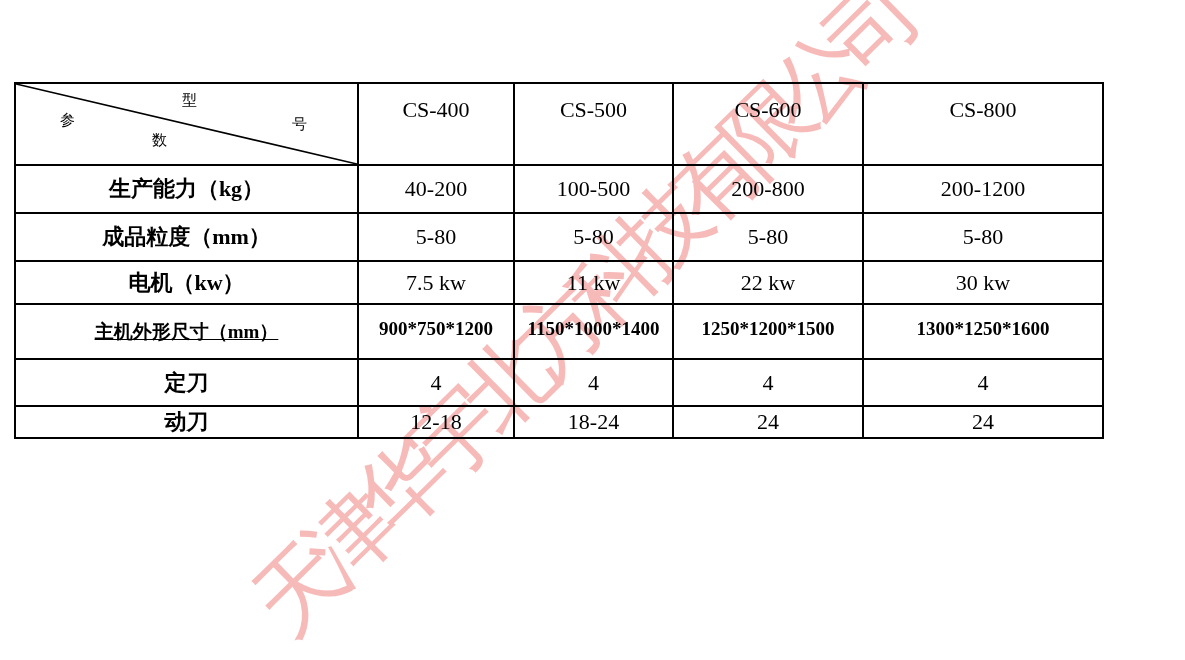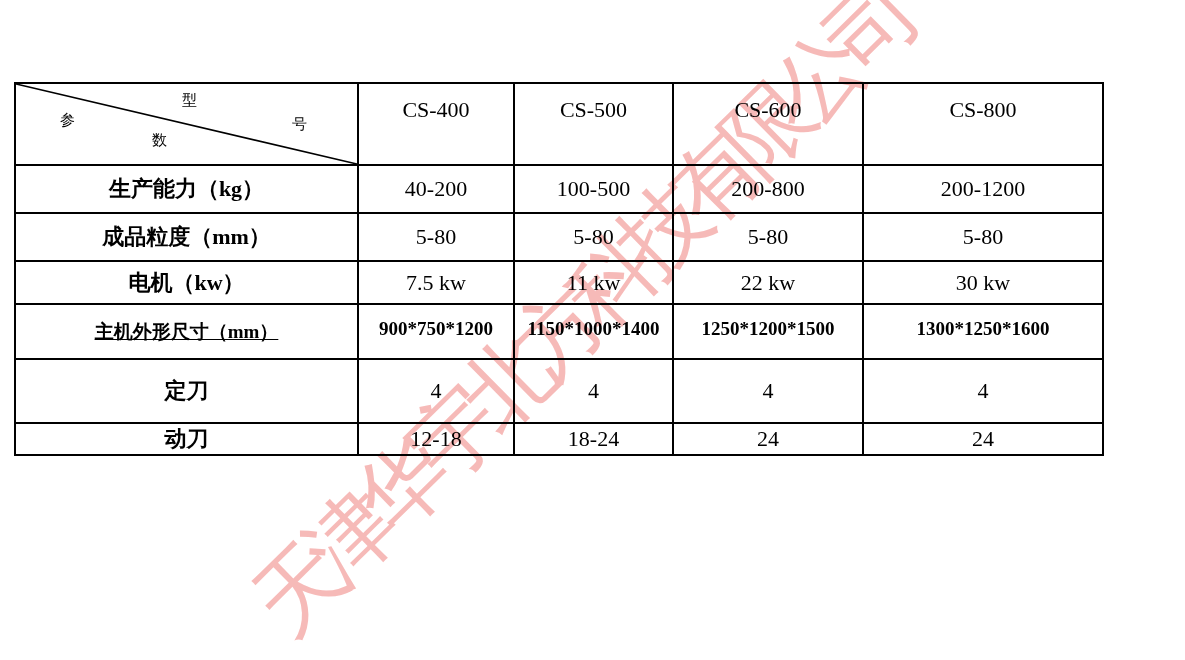--- a/index.html
+++ b/index.html
@@ -102,21 +102,21 @@
     </tr>
 
     <tr style="height:55px" class="dims-row">
       <td class="row-label">主机外形尺寸（mm）</td>
       <td>900*750*1200</td>
       <td>1150*1000*1400</td>
       <td>1250*1200*1500</td>
       <td>1300*1250*1600</td>
     </tr>
 
-    <tr style="height:64px">
+    <tr style="height:47px">
       <td class="row-label">定刀</td>
       <td>4</td>
       <td>4</td>
       <td>4</td>
       <td>4</td>
     </tr>
 
     <tr style="height:31px">
       <td class="row-label">动刀</td>
       <td>12-18</td>

